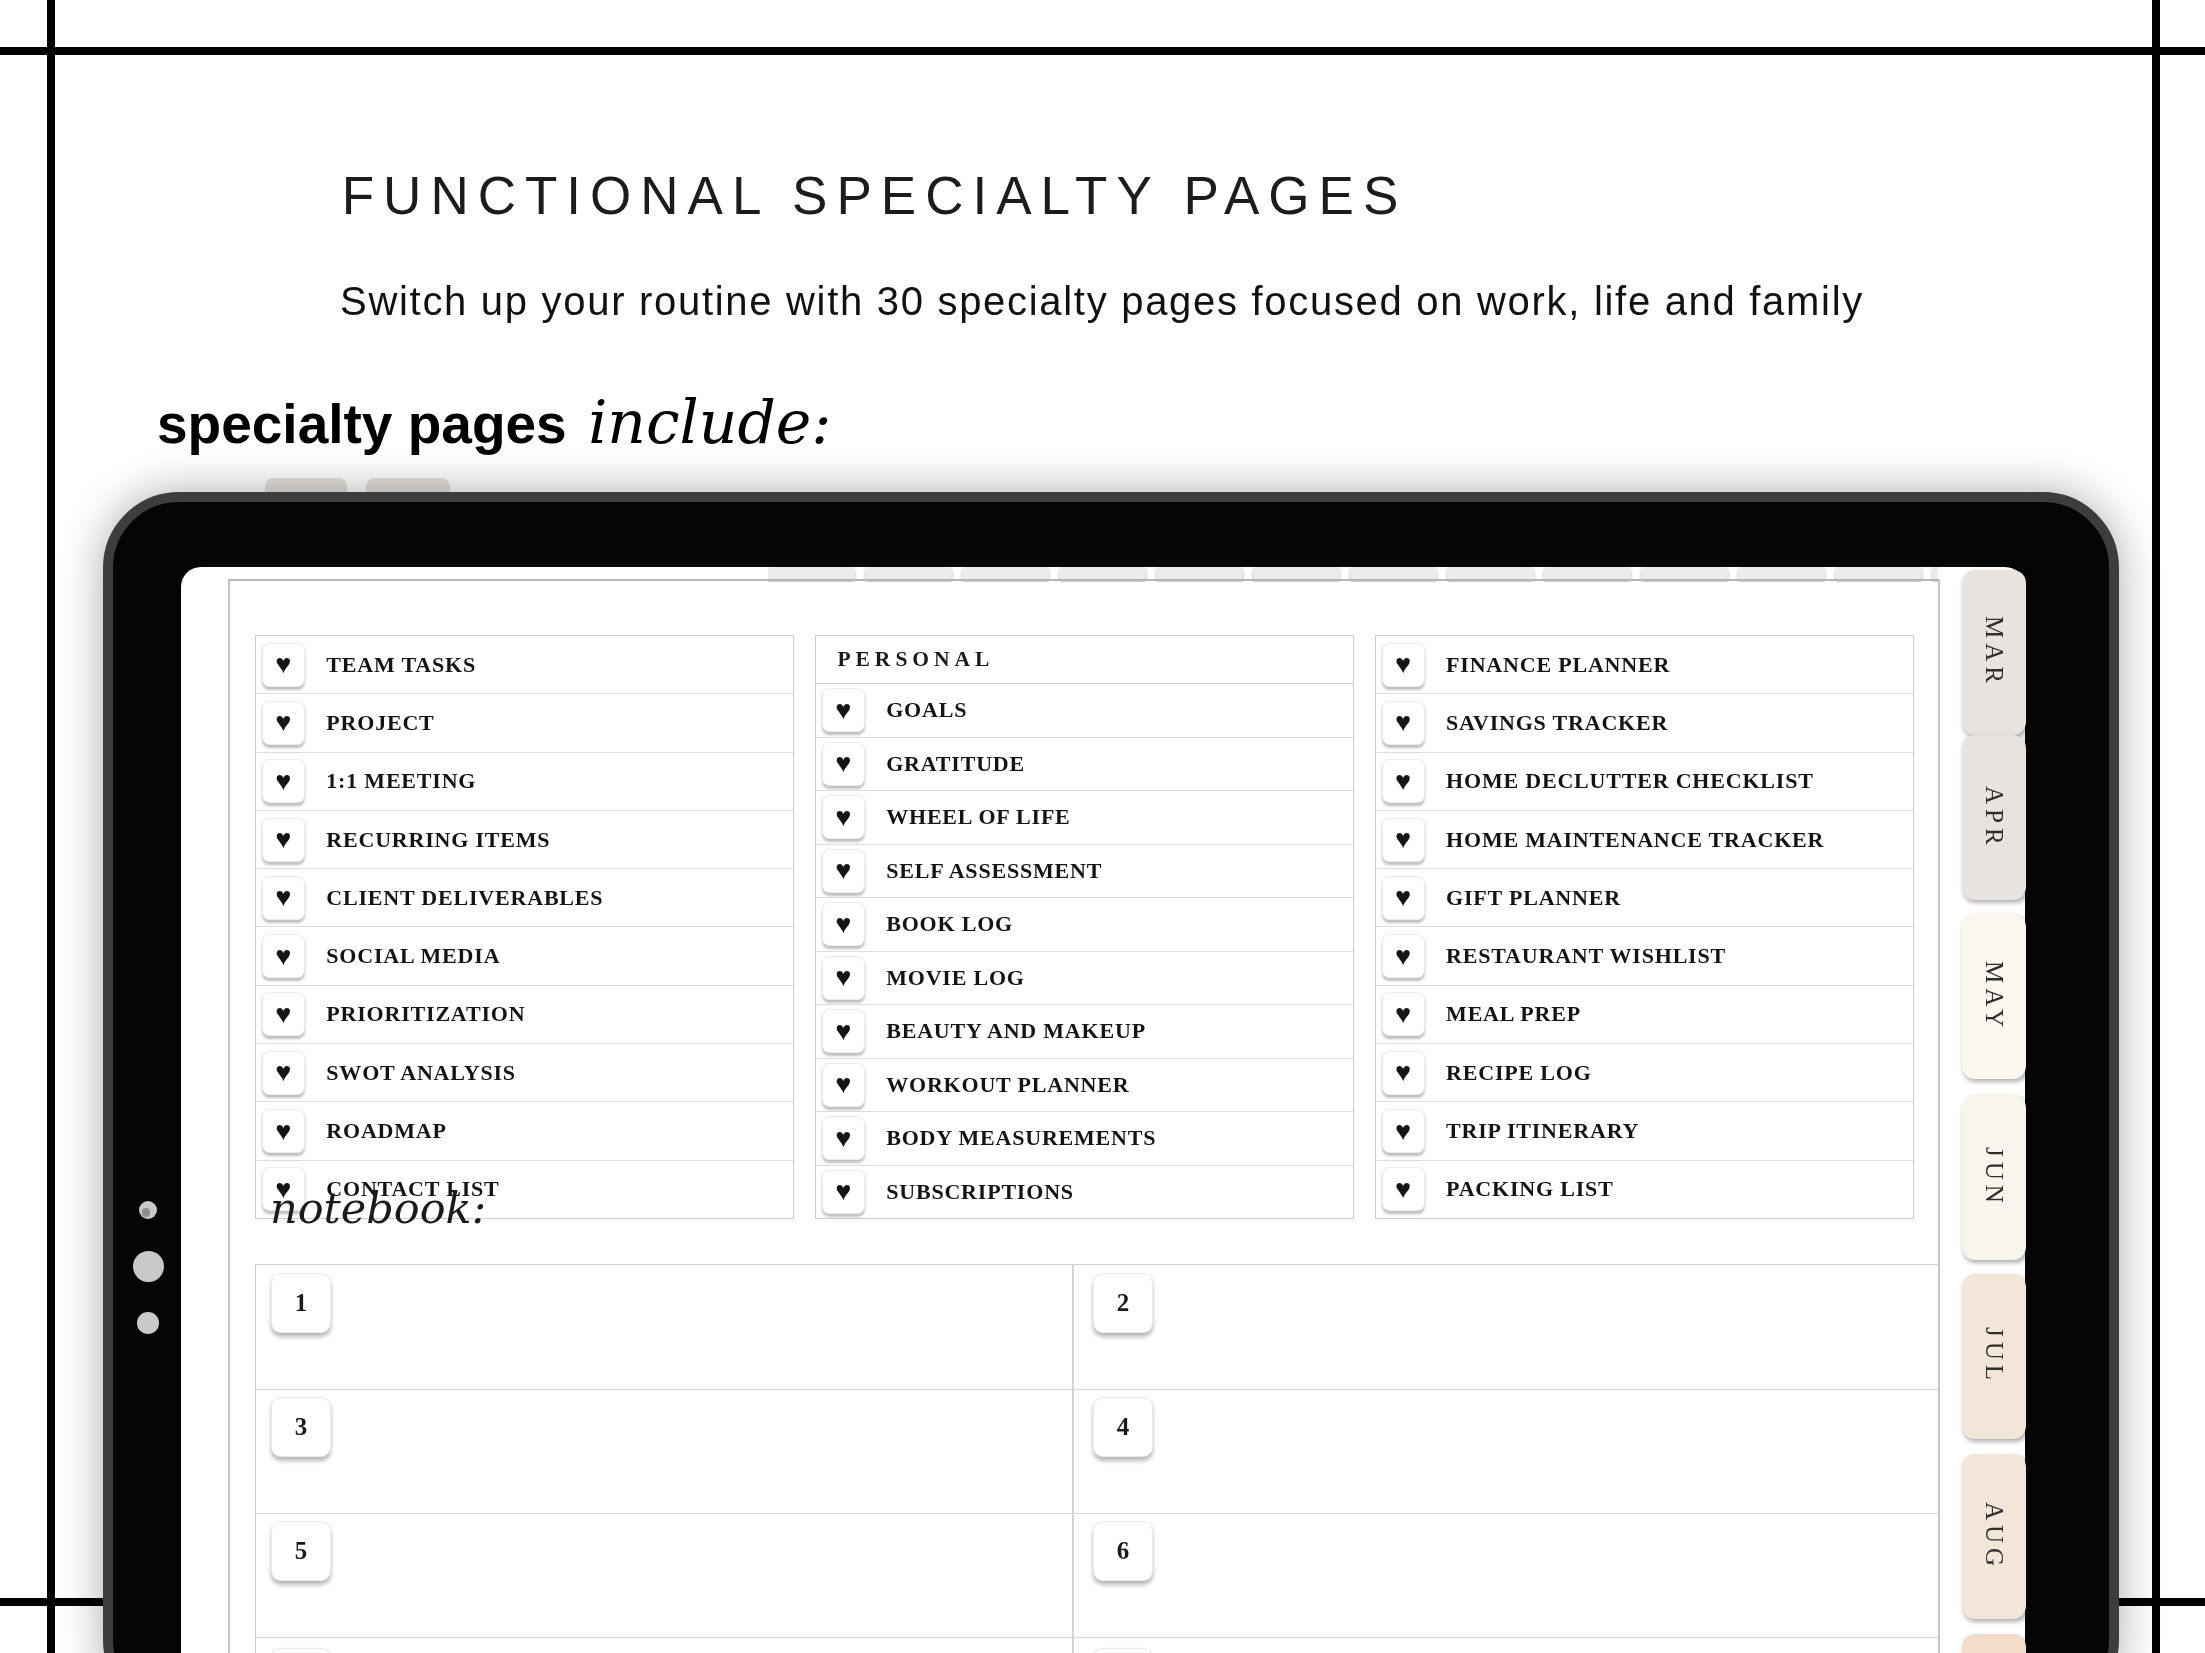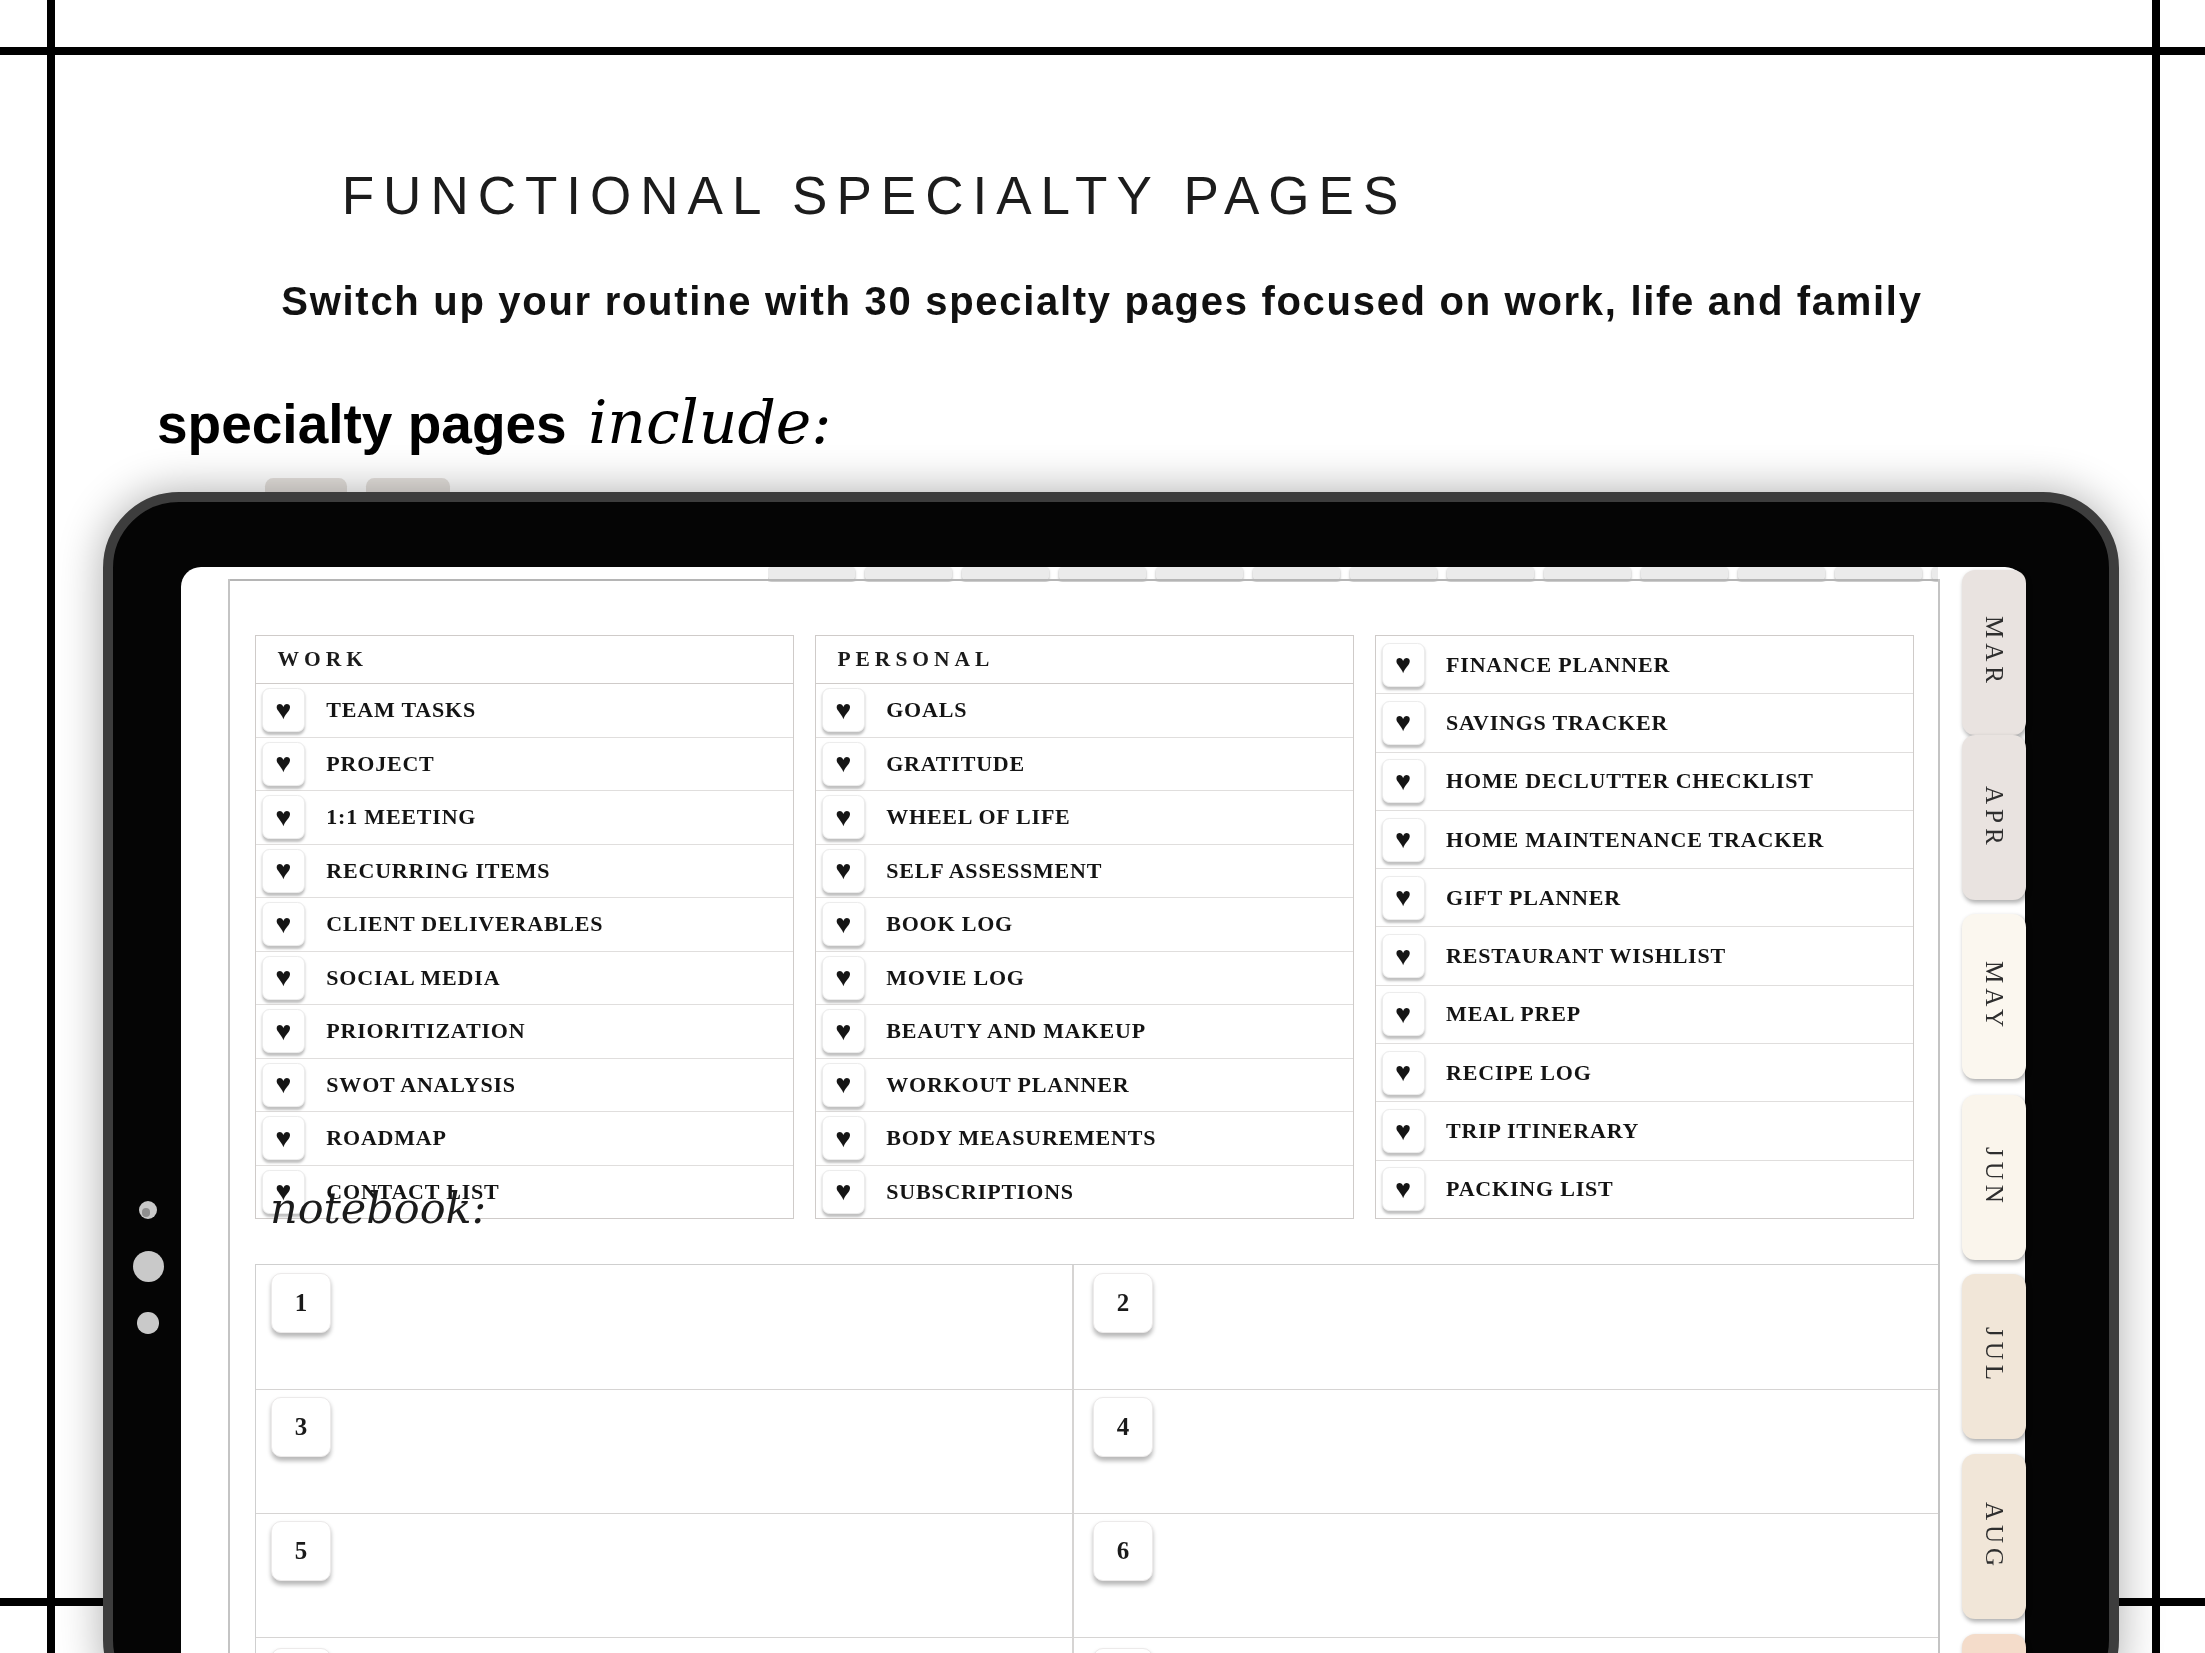--- a/index.html
+++ b/index.html
@@ -14,21 +14,21 @@
   .frame-h-top{left:0;top:47px;width:2205px;height:8.3px;}
   .frame-h-bottom{left:0;top:1598px;width:2205px;height:8.3px;}
 
   
   .title{
     position:absolute;left:0;top:165px;width:1749px;text-align:center;
     font-size:53px;font-weight:300;letter-spacing:9px;color:#1c1c1c;z-index:1;
   }
   .subtitle{
     position:absolute;left:0;top:279px;width:2204px;text-align:center;
-    font-size:40px;font-weight:700;letter-spacing:1.7px;color:#111;z-index:1;
+    font-size:40px;font-weight:400;letter-spacing:1.7px;color:#111;z-index:1;
   }
   .heading{position:absolute;left:157px;top:387px;z-index:1;white-space:nowrap;}
   .heading .bold{font-size:55px;font-weight:800;letter-spacing:0;color:#000;}
   .heading .script{
     font-family:"DejaVu Serif",serif;font-style:italic;font-size:60px;color:#000;margin-left:21.5px;
   }
 
   
   .peek-tab{position:absolute;top:478px;height:35px;background:#e5e1dd;border-radius:8.3px 8.3px 0 0;z-index:2;}
   .peek-tab.t1{left:265px;width:82px;}
@@ -168,21 +168,20 @@
         <div class="top-tab"></div>
         <div class="top-tab"></div>
       </div>
     <div class="top-rule"></div>
     <div class="page-edge left"></div>
     <div class="page-edge right"></div>
 
 
     <div class="columns" id="columns">
         <div class="col">
-          <div class="col-header">WORK</div>
           <div class="col-row">
             <div class="heart-box">
               <span>♥</span>
             </div>
             <div class="row-label">TEAM TASKS</div>
           </div>
           <div class="col-row">
             <div class="heart-box">
               <span>♥</span>
             </div>

